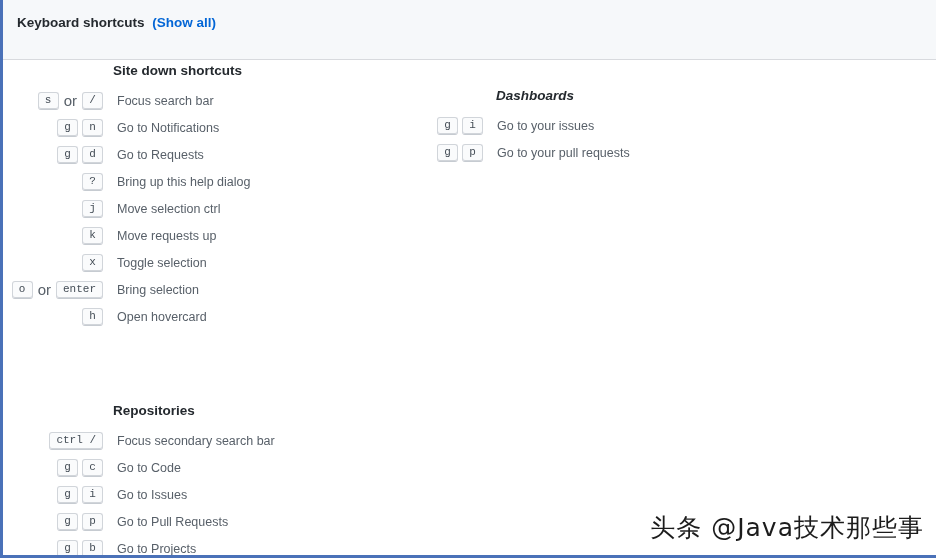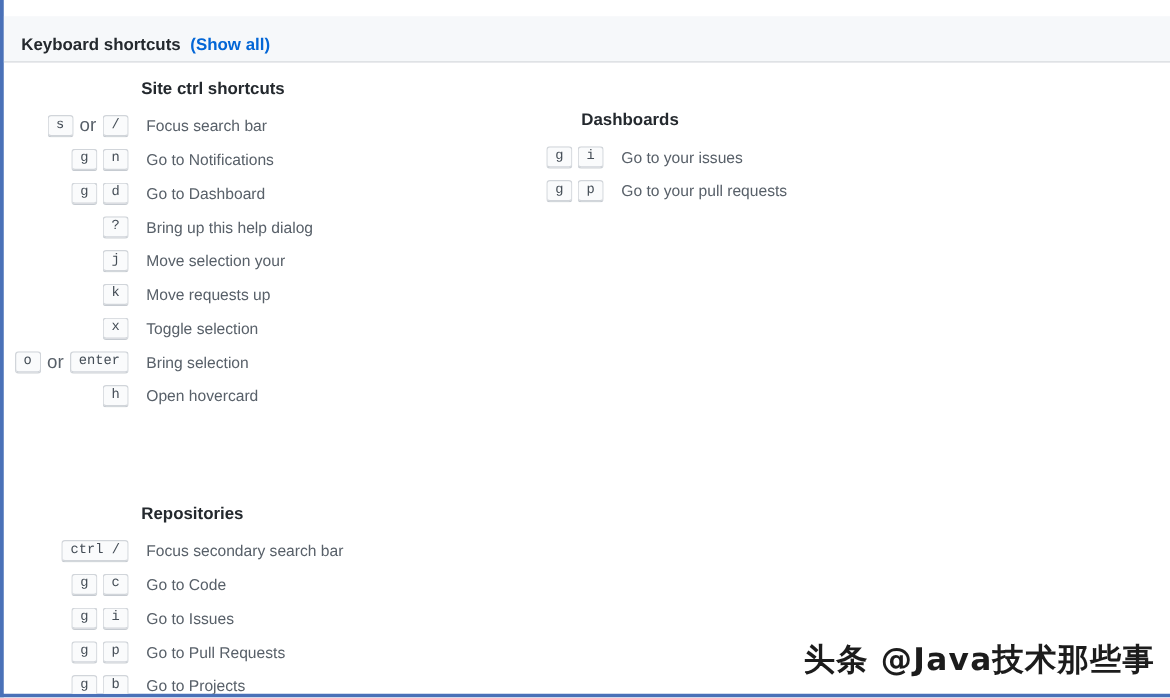--- a/index.html
+++ b/index.html
@@ -18,23 +18,23 @@
     overflow: hidden;
     box-sizing: border-box;
     border-left: 3px solid #4a71b8;
     border-bottom: 3px solid #4a71b8;
   }
 
   
   #header {
     position: absolute;
     left: 0;
-    top: 13px;
+    top: 0;
     right: 0;
-    height: 37px;
+    height: 60px;
     background: #f6f8fa;
     border-bottom: 1px solid #d8dade;
     box-sizing: border-box;
     padding-left: 25px;
   }
   #header-inner {
     position: absolute;
     left: 14px;
     top: 15px;
     font-size: 13.5px;
@@ -63,21 +63,21 @@
 
   .group-heading {
     font-size: 13.5px;
     font-weight: bold;
     color: #24292e;
     margin: 0 0 7px 0;
     padding: 0;
     line-height: 18px;
   }
   #col-left .group-heading  { margin-left: 110px; }
-  #col-right .group-heading { margin-left: 66px; }
+  #col-right .group-heading { margin-left: 97px; font-style: italic; }
 
   .group-spacer { height: 72px; }
 
   .shortcut-row {
     display: flex;
     align-items: center;
     height: 27px;
   }
   .keys-cell {
     width: 100px;
@@ -121,21 +121,21 @@
     padding: 0 1px;
   }
 
   
   #watermark {
     position: absolute;
     right: 12px;
     bottom: 11px;
     font-family: "DejaVu Sans", sans-serif;
     font-size: 25px;
-    font-weight: bold;
+    font-weight: normal;
     color: #1c1c1c;
     letter-spacing: 1px;
     white-space: nowrap;
     text-shadow:
       -1.5px -1.5px 0 #ffffff,
        1.5px -1.5px 0 #ffffff,
       -1.5px  1.5px 0 #ffffff,
        1.5px  1.5px 0 #ffffff,
        0     -1.8px 0 #ffffff,
        0      1.8px 0 #ffffff,
@@ -149,54 +149,54 @@
 <div id="page">
 
   <div id="header">
     <div id="header-inner">
       <span class="title-text">Keyboard shortcuts</span>
       <a id="show-all-link" href="#">(Show all)</a>
     </div>
   </div>
 
   <div class="column" id="col-left">
-      <div class="group-heading">Site ctrl shortcuts</div>
+      <div class="group-heading">Site down shortcuts</div>
       <div class="shortcut-row">
         <div class="keys-cell">
           <kbd class="key">s</kbd>
           <span class="or-text">or</span>
           <kbd class="key">/</kbd>
         </div>
         <div class="label-cell">Focus search bar</div>
       </div>
       <div class="shortcut-row">
         <div class="keys-cell">
           <kbd class="key">g</kbd>
           <kbd class="key">n</kbd>
         </div>
         <div class="label-cell">Go to Notifications</div>
       </div>
       <div class="shortcut-row">
         <div class="keys-cell">
           <kbd class="key">g</kbd>
           <kbd class="key">d</kbd>
         </div>
-        <div class="label-cell">Go to Dashboard</div>
+        <div class="label-cell">Go to Requests</div>
       </div>
       <div class="shortcut-row">
         <div class="keys-cell">
           <kbd class="key">?</kbd>
         </div>
         <div class="label-cell">Bring up this help dialog</div>
       </div>
       <div class="shortcut-row">
         <div class="keys-cell">
           <kbd class="key">j</kbd>
         </div>
-        <div class="label-cell">Move selection your</div>
+        <div class="label-cell">Move selection ctrl</div>
       </div>
       <div class="shortcut-row">
         <div class="keys-cell">
           <kbd class="key">k</kbd>
         </div>
         <div class="label-cell">Move requests up</div>
       </div>
       <div class="shortcut-row">
         <div class="keys-cell">
           <kbd class="key">x</kbd>

